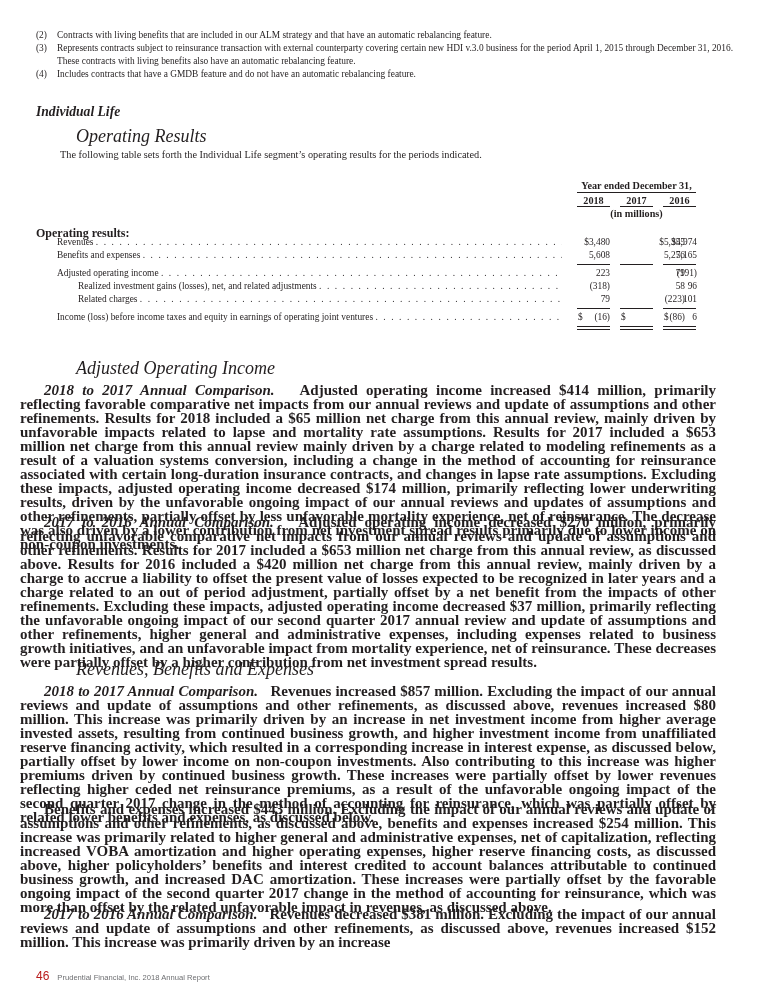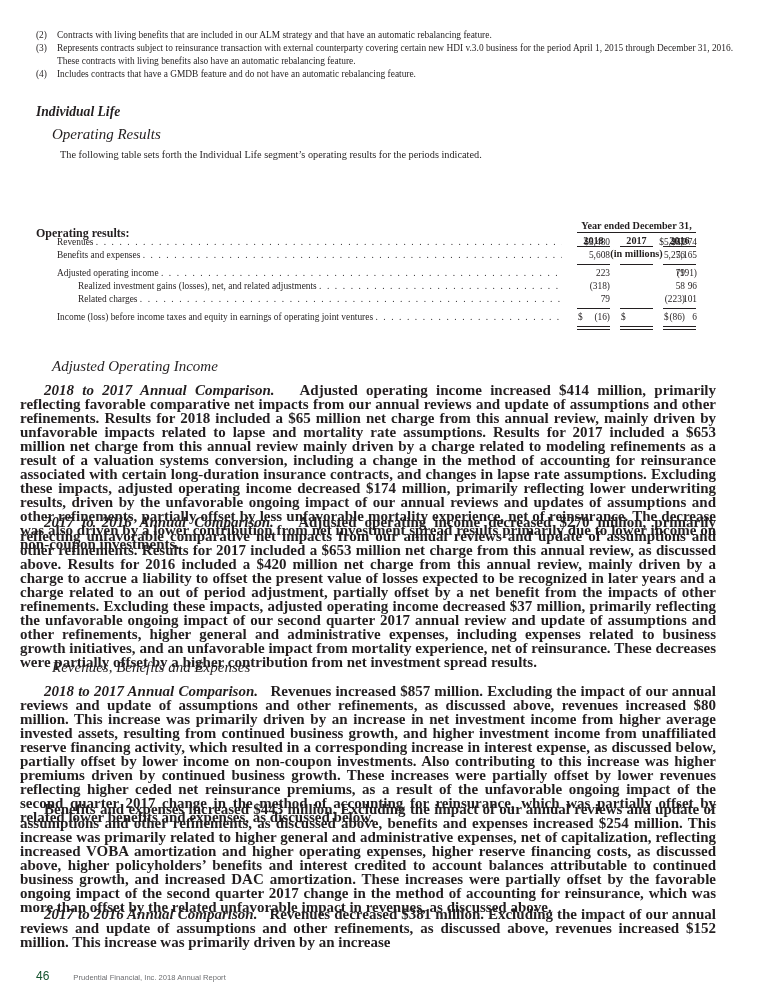--- a/index.html
+++ b/index.html
@@ -6,45 +6,45 @@
   body {
     width: 768px; height: 1004px; position: relative; overflow: hidden;
     font-family: "Liberation Serif", "DejaVu Serif", serif;
     color: #231f20;
   }
   .footnotes { position: absolute; left: 36px; top: 29px; width: 700px; font-size: 9.4px; line-height: 13px; }
   .fn { display: flex; }
   .fn .num { width: 21px; flex: none; }
   .fn .txt { flex: 1; }
   .section-title { position: absolute; left: 36px; top: 104px; font-size: 13.6px; font-weight: bold; font-style: italic; }
-  .sub-title { position: absolute; left: 52px; font-size: 15px; font-style: italic; }
+  .sub-title { position: absolute; left: 76px; font-size: 18px; font-style: italic; }
   .intro { position: absolute; left: 60px; top: 149px; font-size: 10.3px; }
 
-  .table-head { position: absolute; left: 577px; top: 180px; width: 119px; font-size: 10.2px; font-weight: bold; text-align: center; margin-top: 40px; }
+  .table-head { position: absolute; left: 577px; top: 180px; width: 119px; font-size: 10.2px; font-weight: bold; text-align: center; }
   .table-head .caption { border-bottom: 1px solid #231f20; padding-bottom: 1px; }
   .table-head .years { display: flex; justify-content: space-between; margin-top: 2px; }
   .table-head .years span { width: 33px; border-bottom: 1.5px solid #231f20; text-align: center; padding-bottom: 0; }
   .table-head .units { margin-top: 1px; }
 
   .ops-label { position: absolute; left: 36px; top: 226px; font-size: 12px; font-weight: bold; }
   .row { position: absolute; left: 0; width: 768px; height: 13px; font-size: 9.4px; }
   .row .label { position: absolute; white-space: nowrap; overflow: hidden; }
   .row .label .dots { letter-spacing: 1.6px; }
   .row .val { position: absolute; width: 33px; text-align: right; }
   .row .v0 { left: 577px; } .row .v1 { left: 620px; margin-left: 44px; } .row .v2 { left: 652px; }
   .row .dollar { position: absolute; }
   .rule { position: absolute; height: 0; border-top: 1px solid #231f20; width: 33px; }
   .dbl { position: absolute; height: 2px; border-top: 1px solid #231f20; border-bottom: 1px solid #231f20; width: 33px; }
 
   .para { position: absolute; left: 20px; width: 696px; font-size: 15px; line-height: 14px; text-align: justify; font-weight: bold; }
   .para .lead { font-style: italic; }
   .indent { display: inline-block; width: 24px; }
 
   .footer { position: absolute; left: 36px; top: 969px; display: flex; align-items: baseline; font-family: "Liberation Sans", "DejaVu Sans", sans-serif; color: #6d6e71; }
-  .footer .pg { font-size: 12px; color: #14532d; margin-right: 24px; }
+  .footer .pg { font-size: 12px; color: #b91c1c; margin-right: 8px; }
   .footer .rep { font-size: 7.6px; }
 </style>
 </head>
 <body>
 
 <div class="footnotes">
   <div class="fn">
     <span class="num">(2)</span>
     <span class="txt">Contracts with living benefits that are included in our ALM strategy and that have an automatic rebalancing feature.</span>
   </div>

